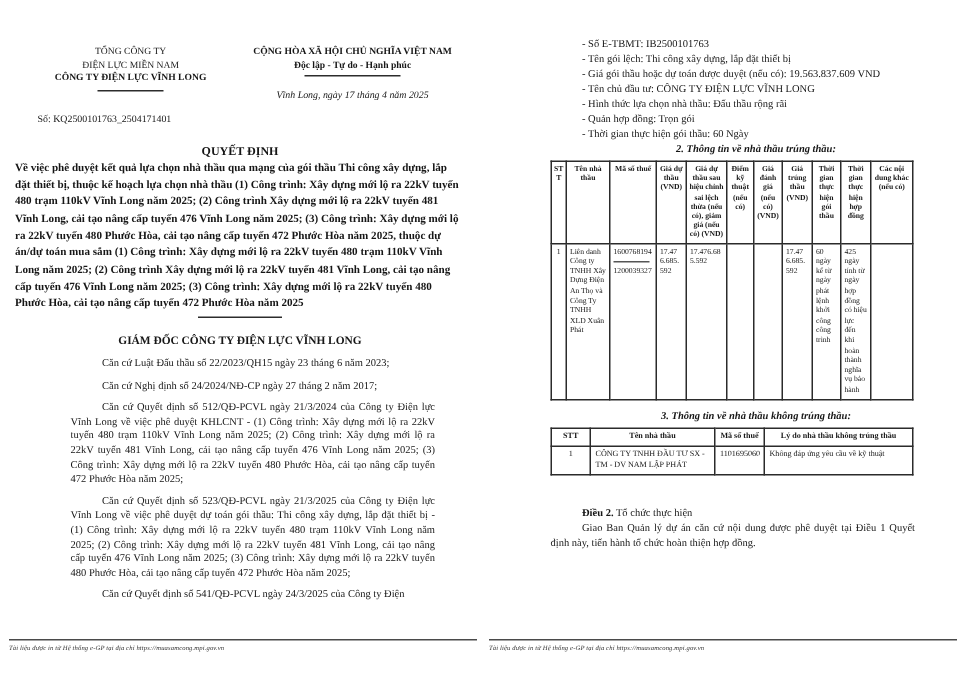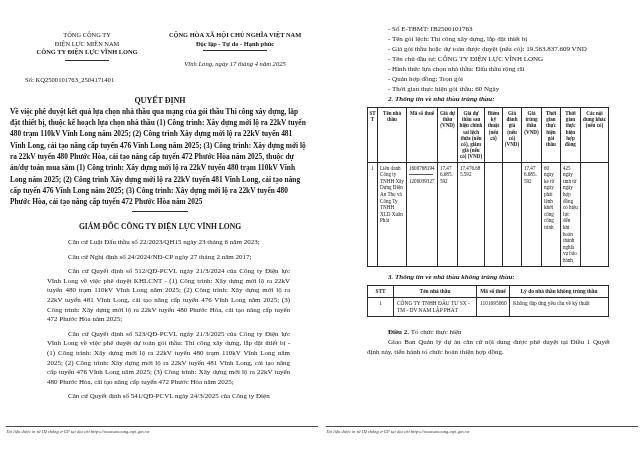--- a/index.html
+++ b/index.html
@@ -31,40 +31,40 @@
   .director{margin:10px 0 7px;text-align:center;font-size:7.6px;font-weight:bold;}
   .para{margin:0 30px 4.5px 47px;font-size:7px;line-height:9.7px;text-align:justify;text-indent:21px;}
 
   
   .page-footer{position:absolute;left:6px;right:2px;top:426px;}
   .footer-rule{height:1px;background:#4a4a4a;margin:0;}
   .footer-note{margin-top:2px;font-size:4.4px;font-style:italic;color:#2e2e2e;letter-spacing:.1px;}
 
   
   .info-list{margin:24px 20px 0 68px;padding:0;list-style:none;font-size:7px;line-height:10px;}
-  .sec-heading{margin:0 20px 3px 68px;font-size:7px;font-weight:bold;font-style:italic;line-height:10px;}
+  .sec-heading{margin:0 20px 3px 68px;font-size:7px;font-weight:bold;font-style:italic;line-height:10px;text-align:center;}
   .sec-heading.second{margin-top:5px;}
 
   table{border-collapse:collapse;margin-left:47px;width:241px;table-layout:fixed;}
   th,td{border:1px solid #2b2b2b;vertical-align:top;overflow:hidden;}
   .winner-table th{font-size:5.1px;line-height:6.2px;font-weight:bold;text-align:center;padding:2px 1px;}
   .winner-table td{font-size:5.1px;line-height:6.6px;padding:2px 2px;text-align:left;}
   .winner-table td.center{text-align:center;}
   .winner-table .num{word-break:break-all;}
   .winner-table .stt-h{word-break:break-all;}
   .tax-cell{font-size:4.6px;}
   .tax-cell span{display:block;word-break:break-all;}
   .tax-divider{display:block;height:1px;background:#555;width:92%;margin:3px 0;}
 
   .loser-table{margin-top:1px;}
   .loser-table th{font-size:5.4px;line-height:7px;font-weight:bold;text-align:center;padding:2px 1px;}
   .loser-table td{font-size:5.4px;line-height:7.2px;padding:2px 3px;}
   .loser-table td.center{text-align:center;}
 
-  .article-heading{margin:10px 20px 1px 68px;font-size:7px;line-height:10px;}
+  .article-heading{margin:20px 20px 1px 68px;font-size:7px;line-height:10px;}
   .article-heading .bold{font-weight:bold;}
   .article-body{margin:0 30px 0 47px;font-size:7px;line-height:9.7px;text-align:justify;text-indent:21px;}
 </style>
 </head>
 <body>
 
 <div class="sheet">
 
   <section class="page page-left">
     <header class="doc-header">

